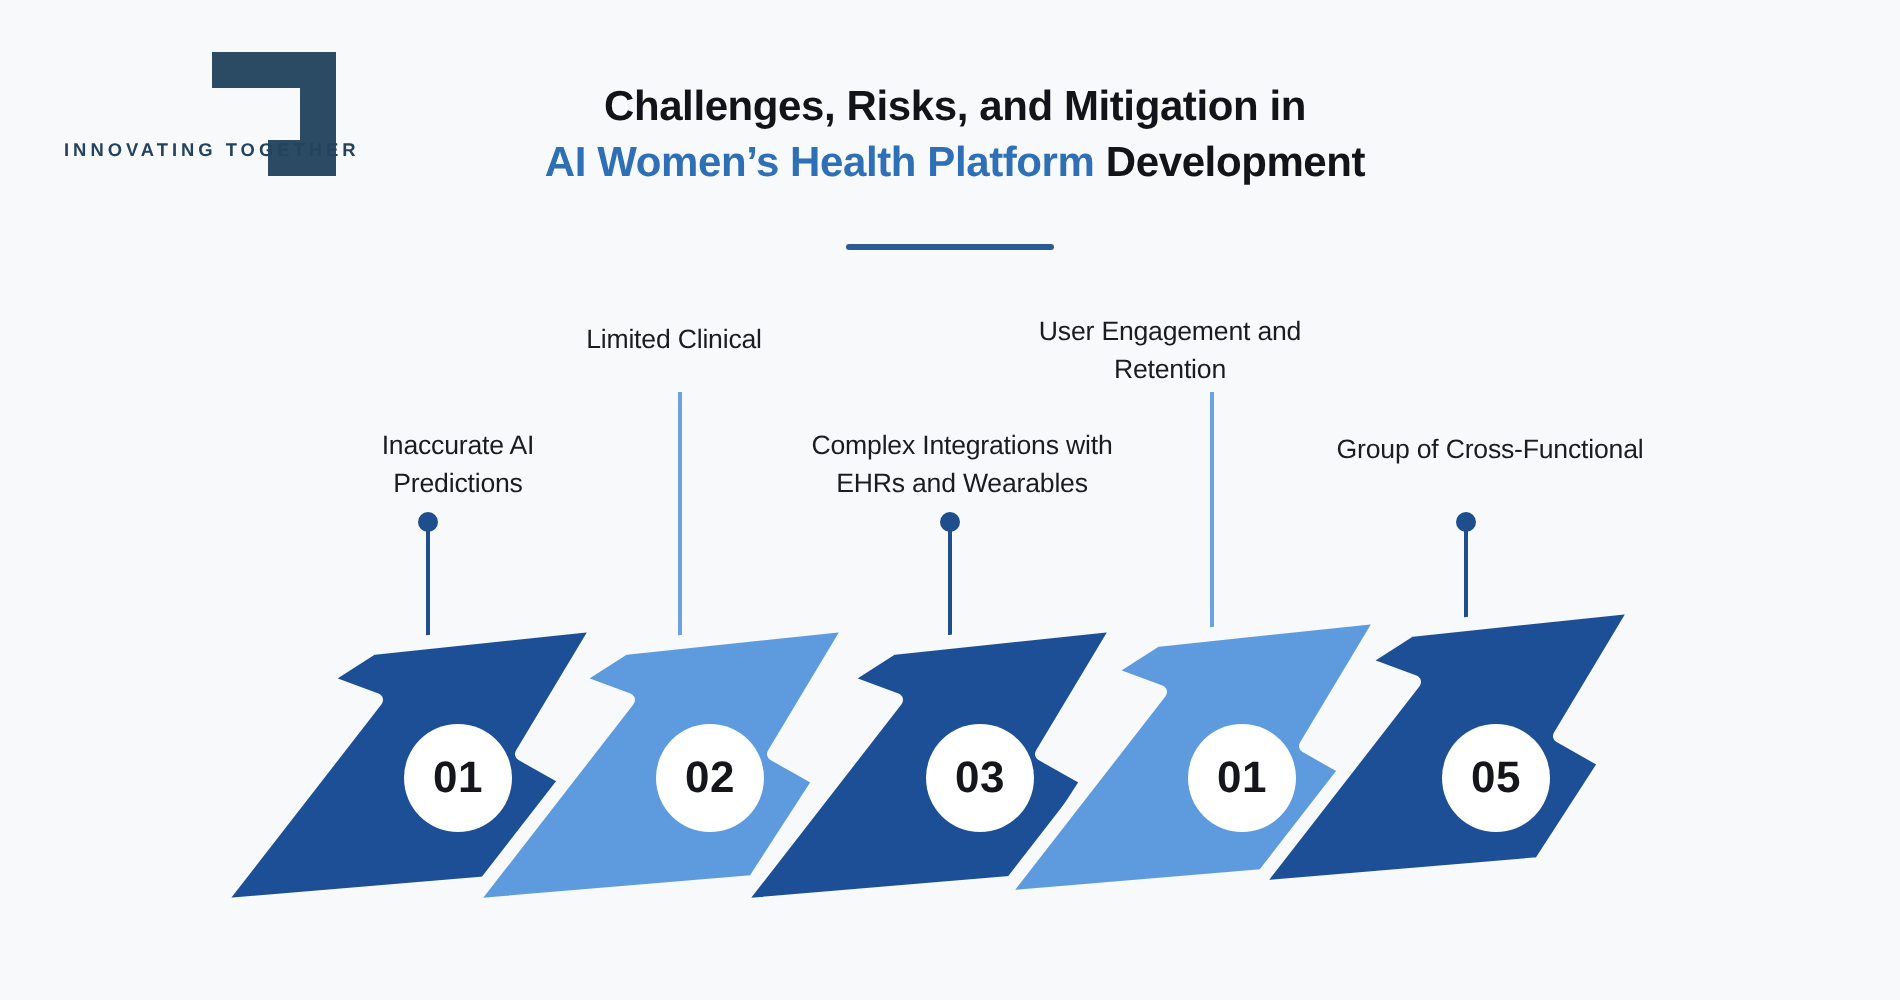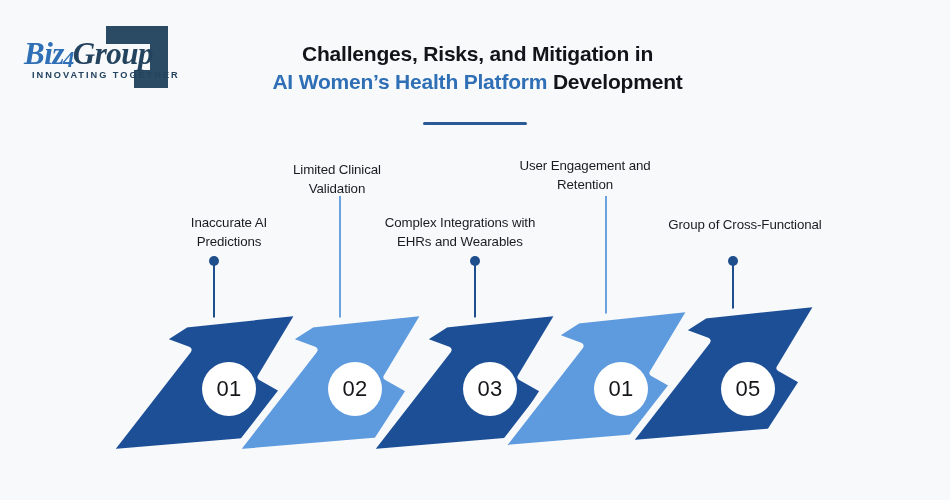--- a/index.html
+++ b/index.html
@@ -154,58 +154,54 @@
   .num-badge {
     position: absolute;
     width: 54px;
     height: 54px;
     border-radius: 50%;
     background: #ffffff;
     display: flex;
     align-items: center;
     justify-content: center;
     font-size: 22px;
-    font-weight: normal;
+    font-weight: bold;
     color: #14161a;
     letter-spacing: 0.3px;
   }
 </style>
 </head>
 <body>
 
 <div id="stage">
 
   <div id="logo">
     <svg id="logo-mark" viewBox="0 0 62 62">
       <path d="M0 0 H62 V62 H44 V18 H0 Z" fill="#2b4a63"></path>
       <path d="M44 44 H62 V62 H44 Z" fill="#2b4a63"></path>
       <path d="M28 44 H62 V62 H28 Z" fill="#2b4a63"></path>
     </svg>
-    <div id="logo-wordmark">
-      <span class="biz">Biz</span><span class="four">4</span><span class="group">Group</span>
-    </div>
     <div id="logo-tagline">INNOVATING TOGETHER</div>
   </div>
 
   <div id="title-block">
     <div class="title-line">Challenges, Risks, and Mitigation in</div>
     <div class="title-line"><span class="title-accent">AI Women’s Health Platform</span><span> Development</span></div>
   </div>
   <div id="title-rule"></div>
 
   <div id="labels-layer">
       <div class="step-label" style="left: 124px; top: 213px; width: 210px;">
         <div>Inaccurate AI</div>
         <div>Predictions</div>
       </div>
       <div class="step-label" style="left: 232px; top: 160px; width: 210px;">
         <div>Limited Clinical</div>
-        <div>Validation</div>
-      </div>
-      <div class="step-label" style="left: 355px; top: 213px; width: 210px;">
+      </div>
+      <div class="step-label" style="left: 376px; top: 213px; width: 210px;">
         <div>Complex Integrations with</div>
         <div>EHRs and Wearables</div>
       </div>
       <div class="step-label" style="left: 480px; top: 156px; width: 210px;">
         <div>User Engagement and</div>
         <div>Retention</div>
       </div>
       <div class="step-label" style="left: 640px; top: 215px; width: 210px;">
         <div>Group of Cross-Functional</div>
       </div>

